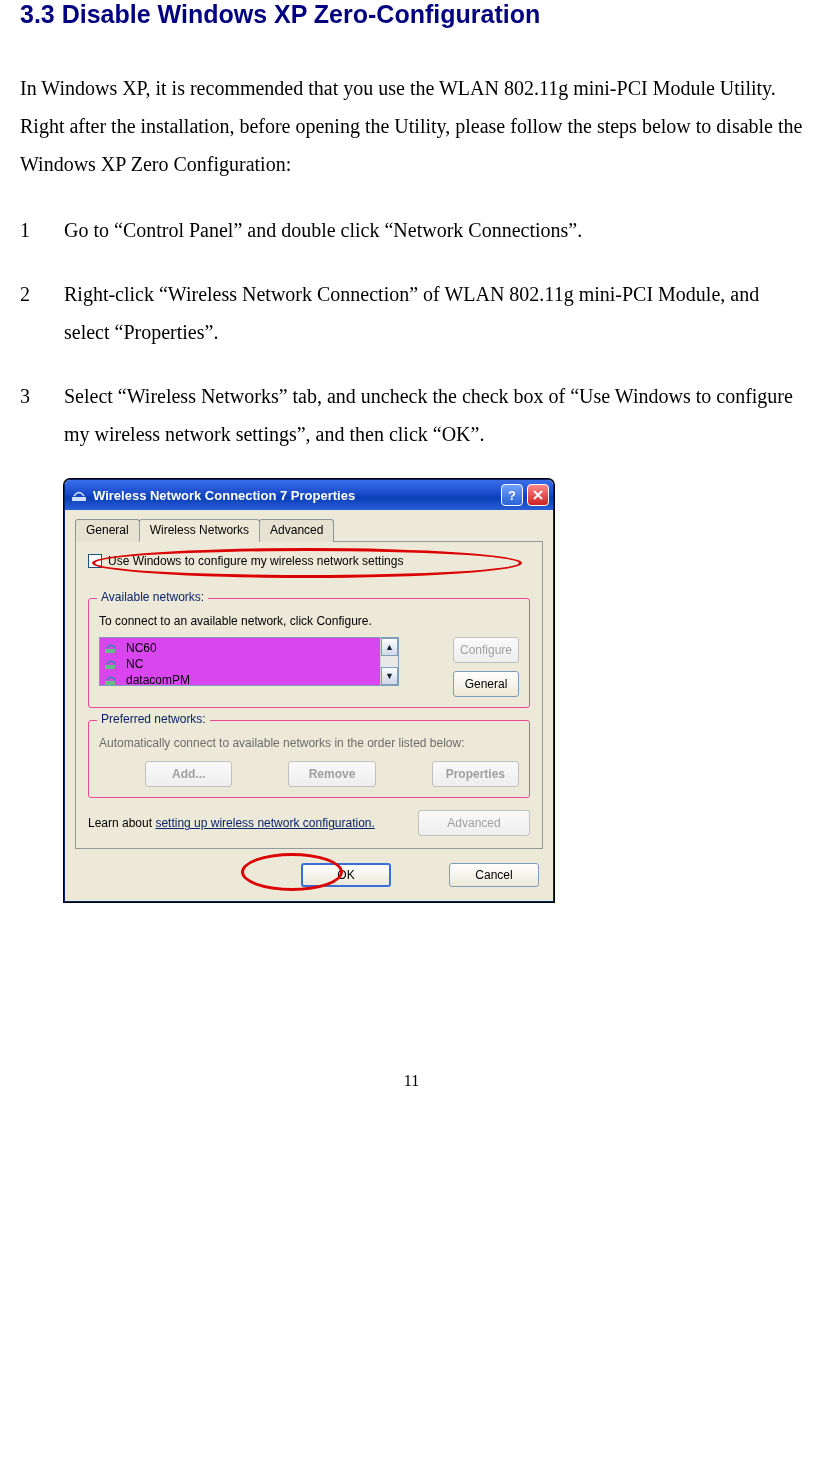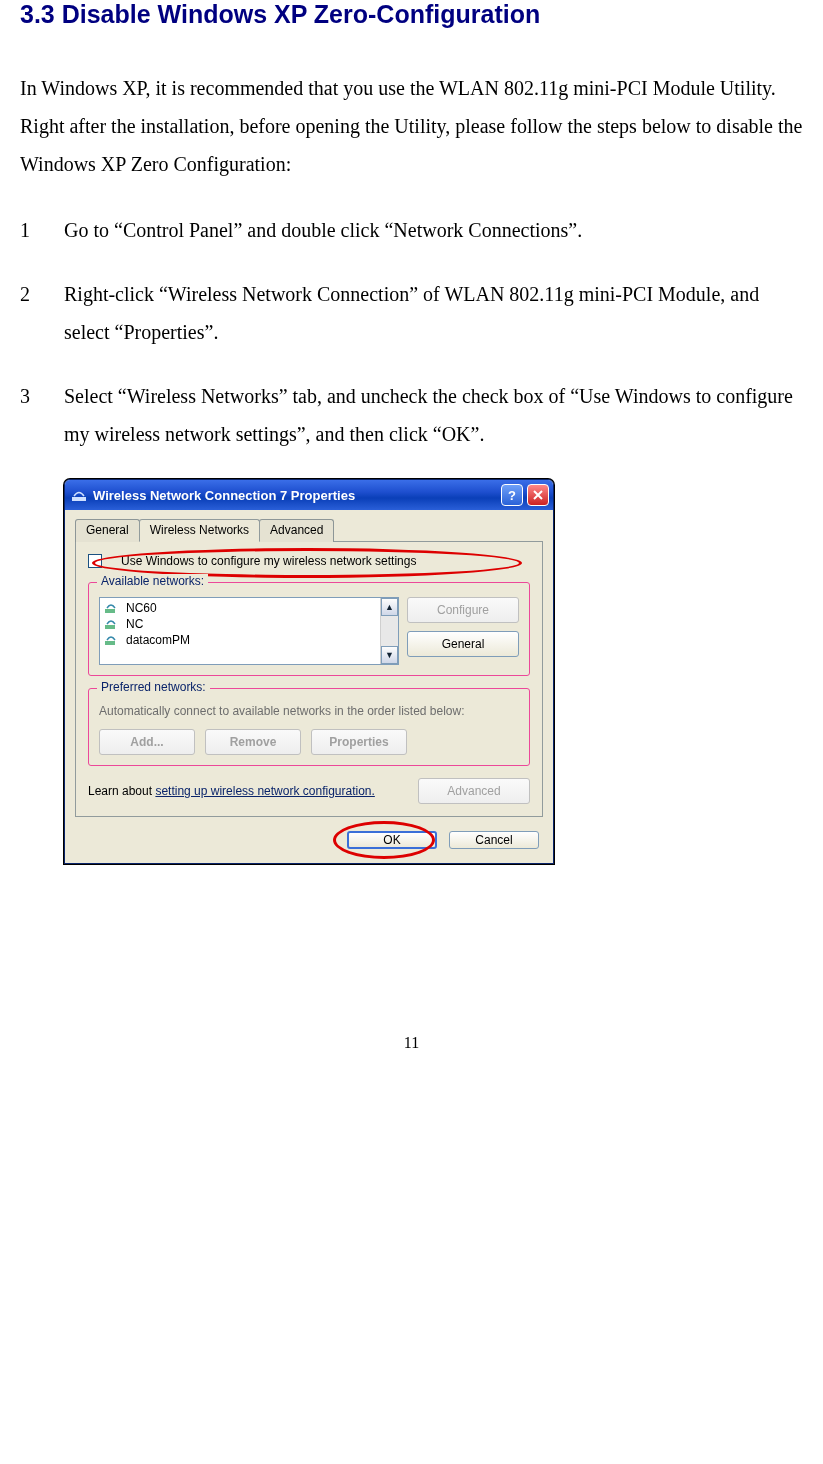--- a/index.html
+++ b/index.html
@@ -72,76 +72,77 @@
     }
 
     .circled-red { position:relative; }
     .red-ellipse {
       position:absolute; border:3px solid #d00; border-radius:50%;
       pointer-events:none;
     }
     .red-ellipse.top { left:4px; top:-6px; width:430px; height:30px; }
     .red-ellipse.ok { left:-14px; top:-10px; width:102px; height:38px; }
 
-    .chk-row { display:flex; align-items:center; gap:19px; margin:2px 0 14px 0; }
+    .chk-row { display:flex; align-items:center; gap:6px; margin:2px 0 30px 0; }
     .chk-box {
       width:14px; height:14px; border:1px solid #1c5180; background:#fff;
     }
     .groupbox {
       border:1px solid #ec4899; border-radius:3px; position:relative;
       padding:14px 10px 10px 10px; margin-bottom:12px;
     }
     .groupbox > .legend {
       position:absolute; top:-9px; left:8px; background:#ece9d8;
       padding:0 4px; color:#0a246a; font-size:12px;
     }
     .gb-desc { color:#6d6d6d; margin-bottom:8px; line-height:1.35; }
     .gb-desc.dark { color:#000; }
 
     .netlist-row { display:flex; gap:8px; }
     .netlist {
-      flex:1 1 auto; height:68px; background:#ffffff;
+      flex:1 1 auto; height:49px; background:#d946ef;
       border:1px solid #7f9db9; overflow:hidden; position:relative;
     }
     .netlist-inner { padding:2px 0; }
     .netitem { display:flex; align-items:center; gap:6px; padding:1px 4px; font-size:12px; }
     .wifi-icon { width:16px; height:12px; }
     .wifi-icon svg { display:block; }
     .netlist-scroll {
       position:absolute; right:0; top:0; bottom:0; width:18px;
       display:flex; flex-direction:column; justify-content:space-between;
       background:#e8e8e8; border-left:1px solid #cfcfcf;
     }
     .scroll-btn { height:18px; background:linear-gradient(#fdfdfd,#cfd7e8); border:1px solid #7f9db9; display:flex;align-items:center;justify-content:center; font-size:9px; color:#123; }
     .btn-col { display:flex; flex-direction:column; gap:8px; width:112px; }
     .btn {
       height:26px; border:1px solid #7f9db9; border-radius:3px;
       background:linear-gradient(#ffffff,#ece9d8);
       display:flex; align-items:center; justify-content:center;
       font-size:12px;
+      margin-left:46px;
     }
     .btn.disabled { color:#a0a0a0; border-color:#c0c0c0; background:linear-gradient(#fafafa,#eee); }
 
     .pref-list {
       height:70px; background:#fff; border:1px solid #7f9db9; flex:1 1 auto;
     }
     .pref-row { display:flex; gap:8px; }
     .btn-row-3 { display:flex; gap:10px; margin-top:10px; }
     .btn-row-3 .btn { width:96px;font-weight:bold; }
 
     .learn-row { display:flex; align-items:center; gap:16px; margin-top:10px;justify-content:space-between; }
     .learn-text { color:#000; }
     .learn-text .link { color:#0a246a; text-decoration:underline; }
     .adv-btn { margin-left:auto; width:112px; }
 
     .action-row {
       display:flex; justify-content:flex-end; gap:12px;
       padding:14px 14px 14px 14px;
     }
-    .action-row .btn { width:90px; height:18px; }
+    .action-row .btn { width:90px; height:24px; }
     .ok-btn-wrap { position:relative; }
     .ok-btn { border:2px solid #3a6fd8; }
 
     .page-number {
       text-align:center; font-size:16px; margin-top:170px; font-family:"Times New Roman",serif;
     }
   </style>
 </head>
 <body>
 
@@ -194,20 +195,21 @@
     <div class="tab-body">
 
       <div class="chk-row circled-red">
         <span class="red-ellipse top"></span>
         <span class="chk-box"></span>
         <span>Use Windows to configure my wireless network settings</span>
       </div>
 
       <div class="groupbox">
         <span class="legend">Available networks:</span>
+        <div class="gb-desc dark">To connect to an available network, click Configure.</div>
         <div class="netlist-row">
           <div class="netlist">
             <div class="netlist-inner">
               <div class="netitem">
                 <span class="wifi-icon">
                     <svg viewBox="0 0 16 12">
                       <rect x="1" y="7" width="10" height="4" fill="#6b8"></rect>
                       <path d="M3 6 Q7 0 11 6" fill="none" stroke="#38a" stroke-width="1.4"></path>
                     </svg>
                   </span>

